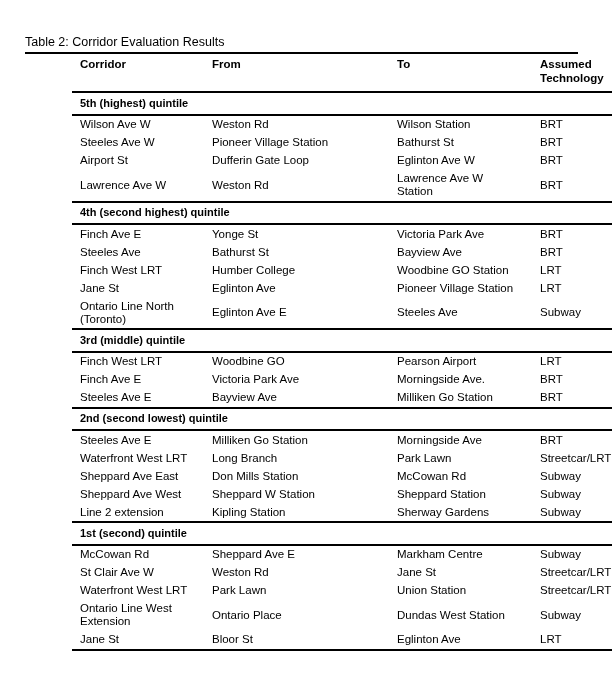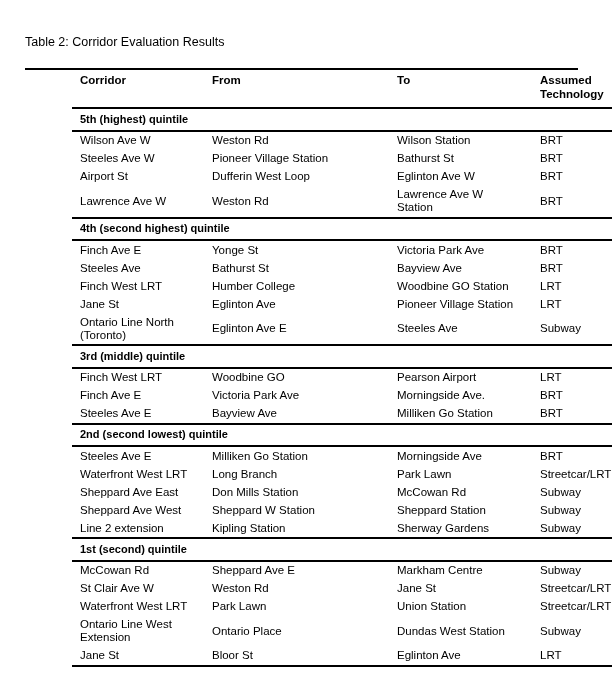--- a/index.html
+++ b/index.html
@@ -14,21 +14,21 @@
     color: #000000;
   }
   .doc {
     margin: 34px 0 0 25px;
     width: 553px;
   }
   .title {
     font-size: 12.5px;
     line-height: 16px;
     font-weight: normal;
-    padding-bottom: 18px;
+    padding-bottom: 2px;
     border-bottom: 2px solid #000;
   }
   table.corridor-table {
     border-collapse: collapse;
     table-layout: fixed;
     width: 553px;
     border-bottom: 2.5px solid #000;
     margin-left: 47px;
   }
   th {
@@ -88,21 +88,21 @@
           <td>BRT</td>
         </tr>
         <tr>
           <td>Steeles Ave W</td>
           <td>Pioneer Village Station</td>
           <td>Bathurst St</td>
           <td>BRT</td>
         </tr>
         <tr>
           <td>Airport St</td>
-          <td>Dufferin West Loop</td>
+          <td>Dufferin Gate Loop</td>
           <td>Eglinton Ave W</td>
           <td>BRT</td>
         </tr>
         <tr>
           <td>Lawrence Ave W</td>
           <td>Weston Rd</td>
           <td>Lawrence Ave W
 Station</td>
           <td>BRT</td>
         </tr>

